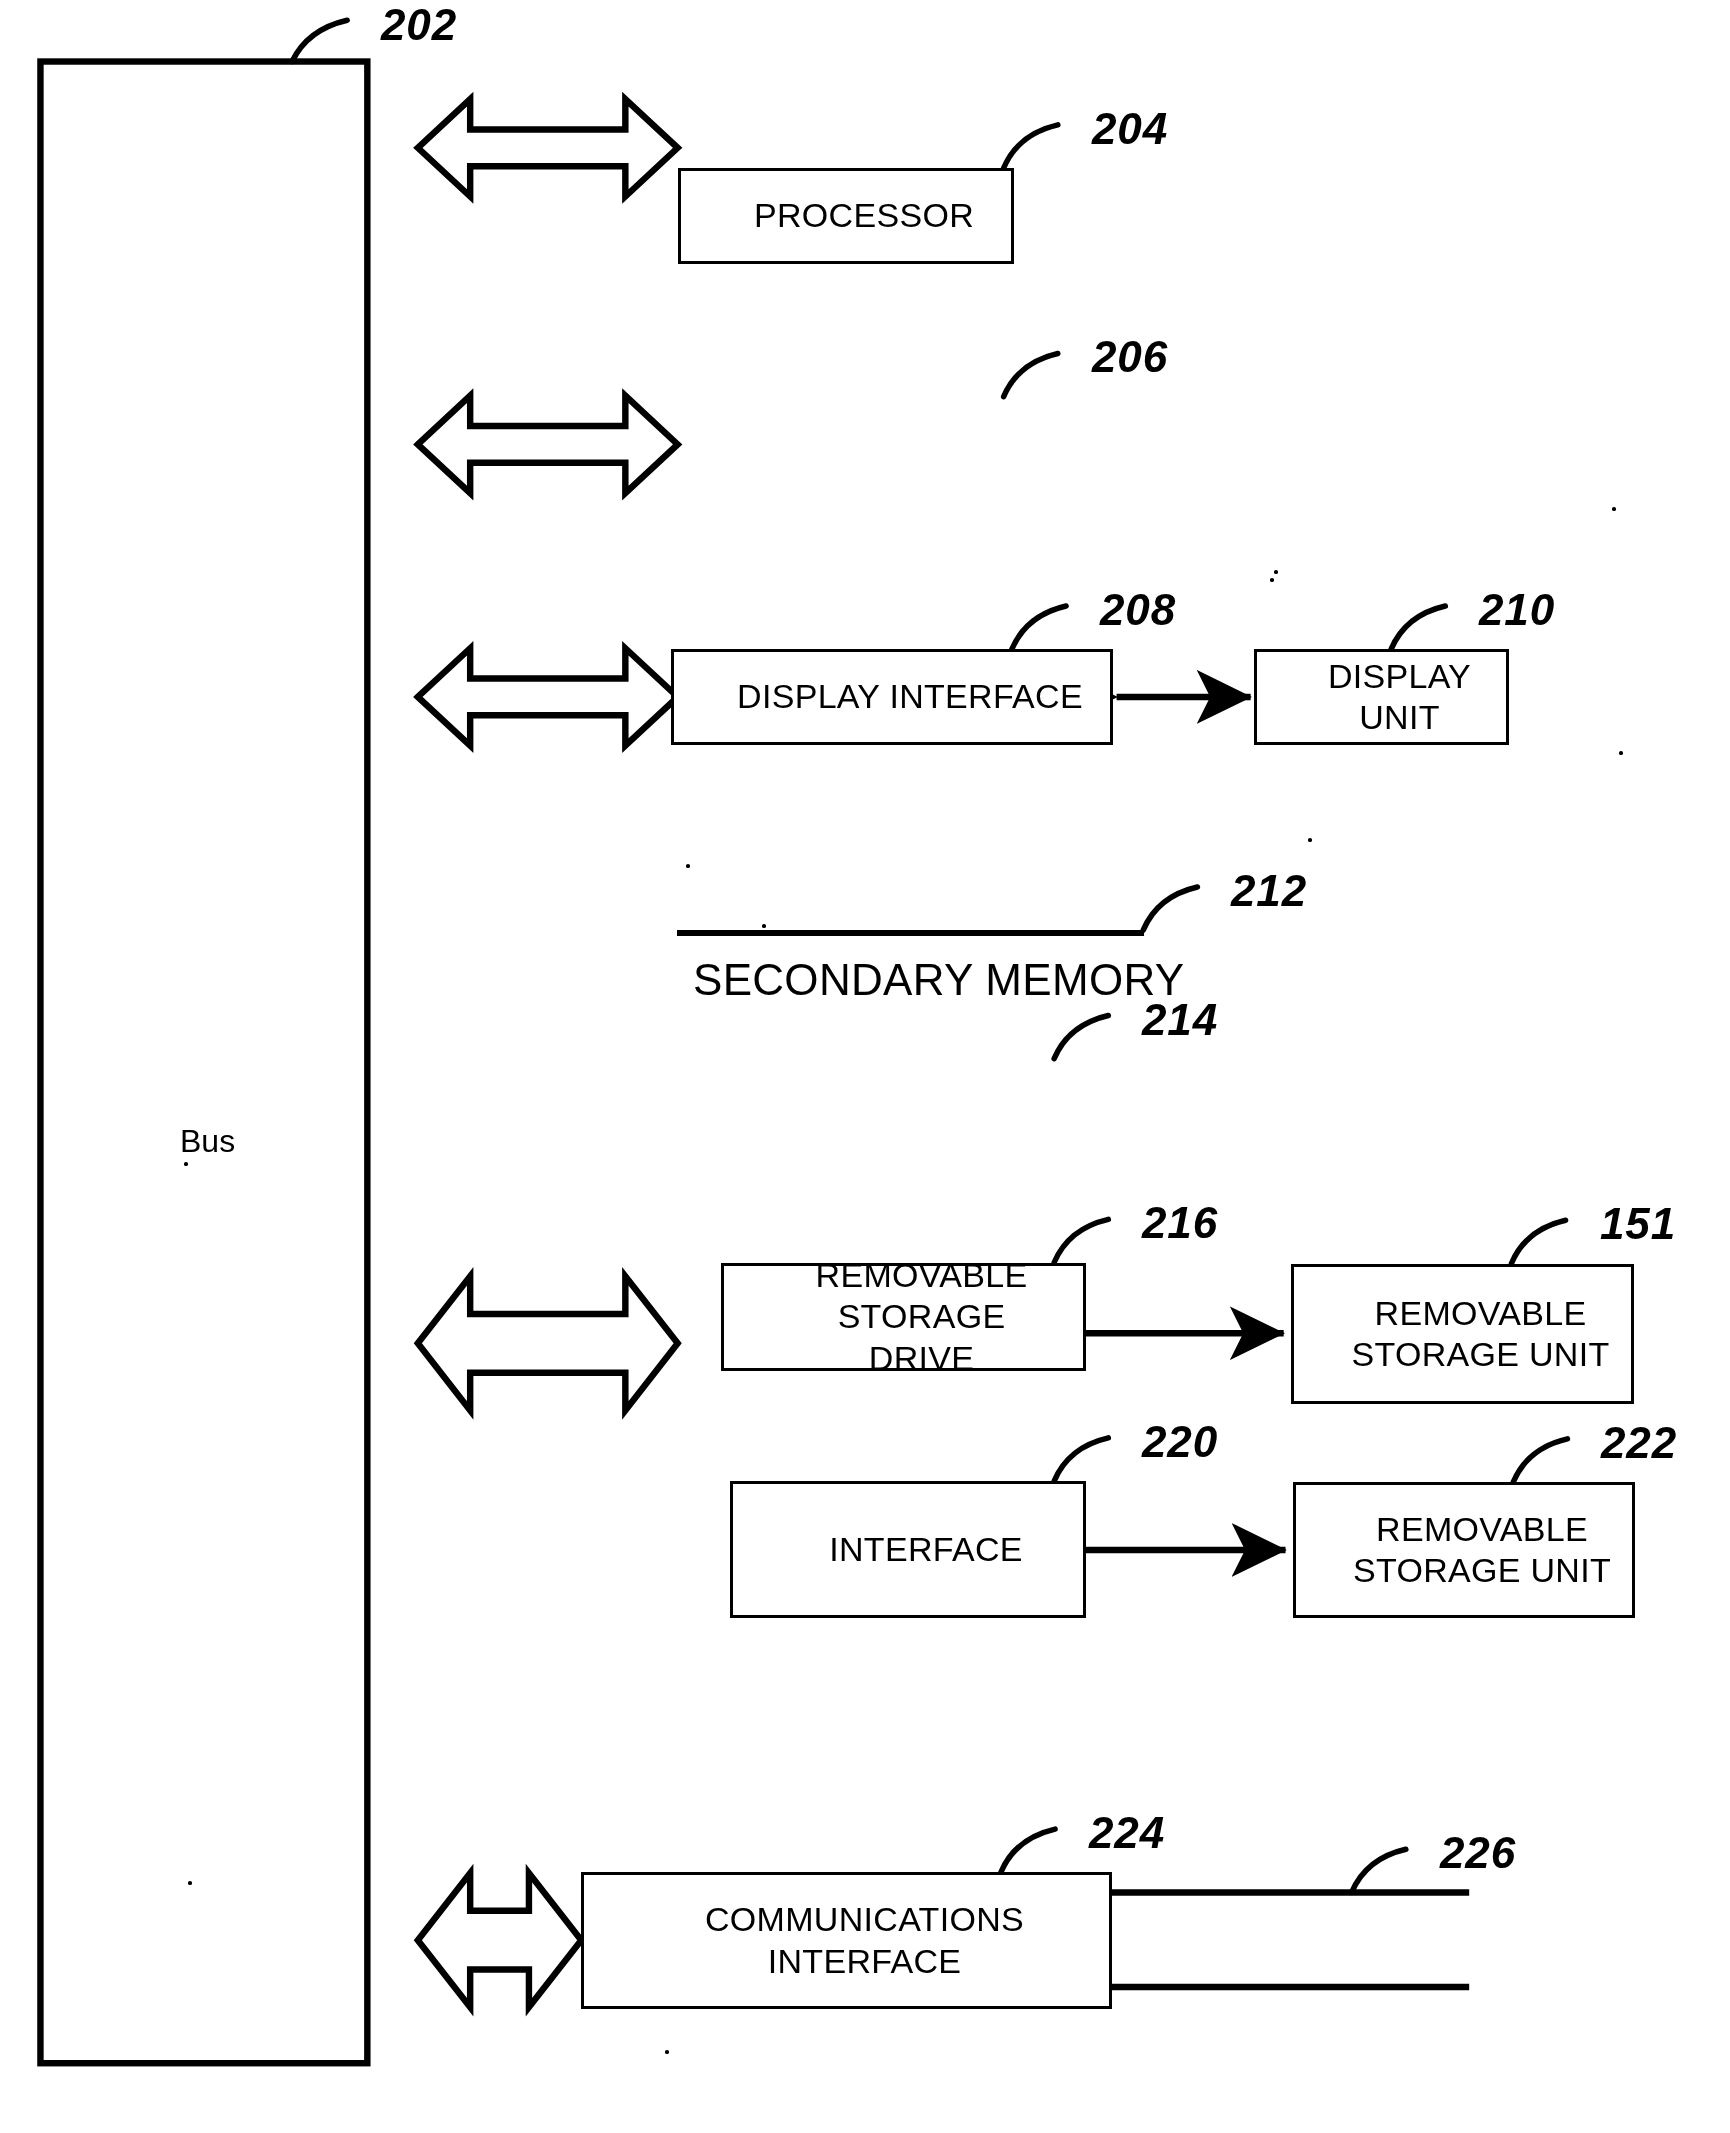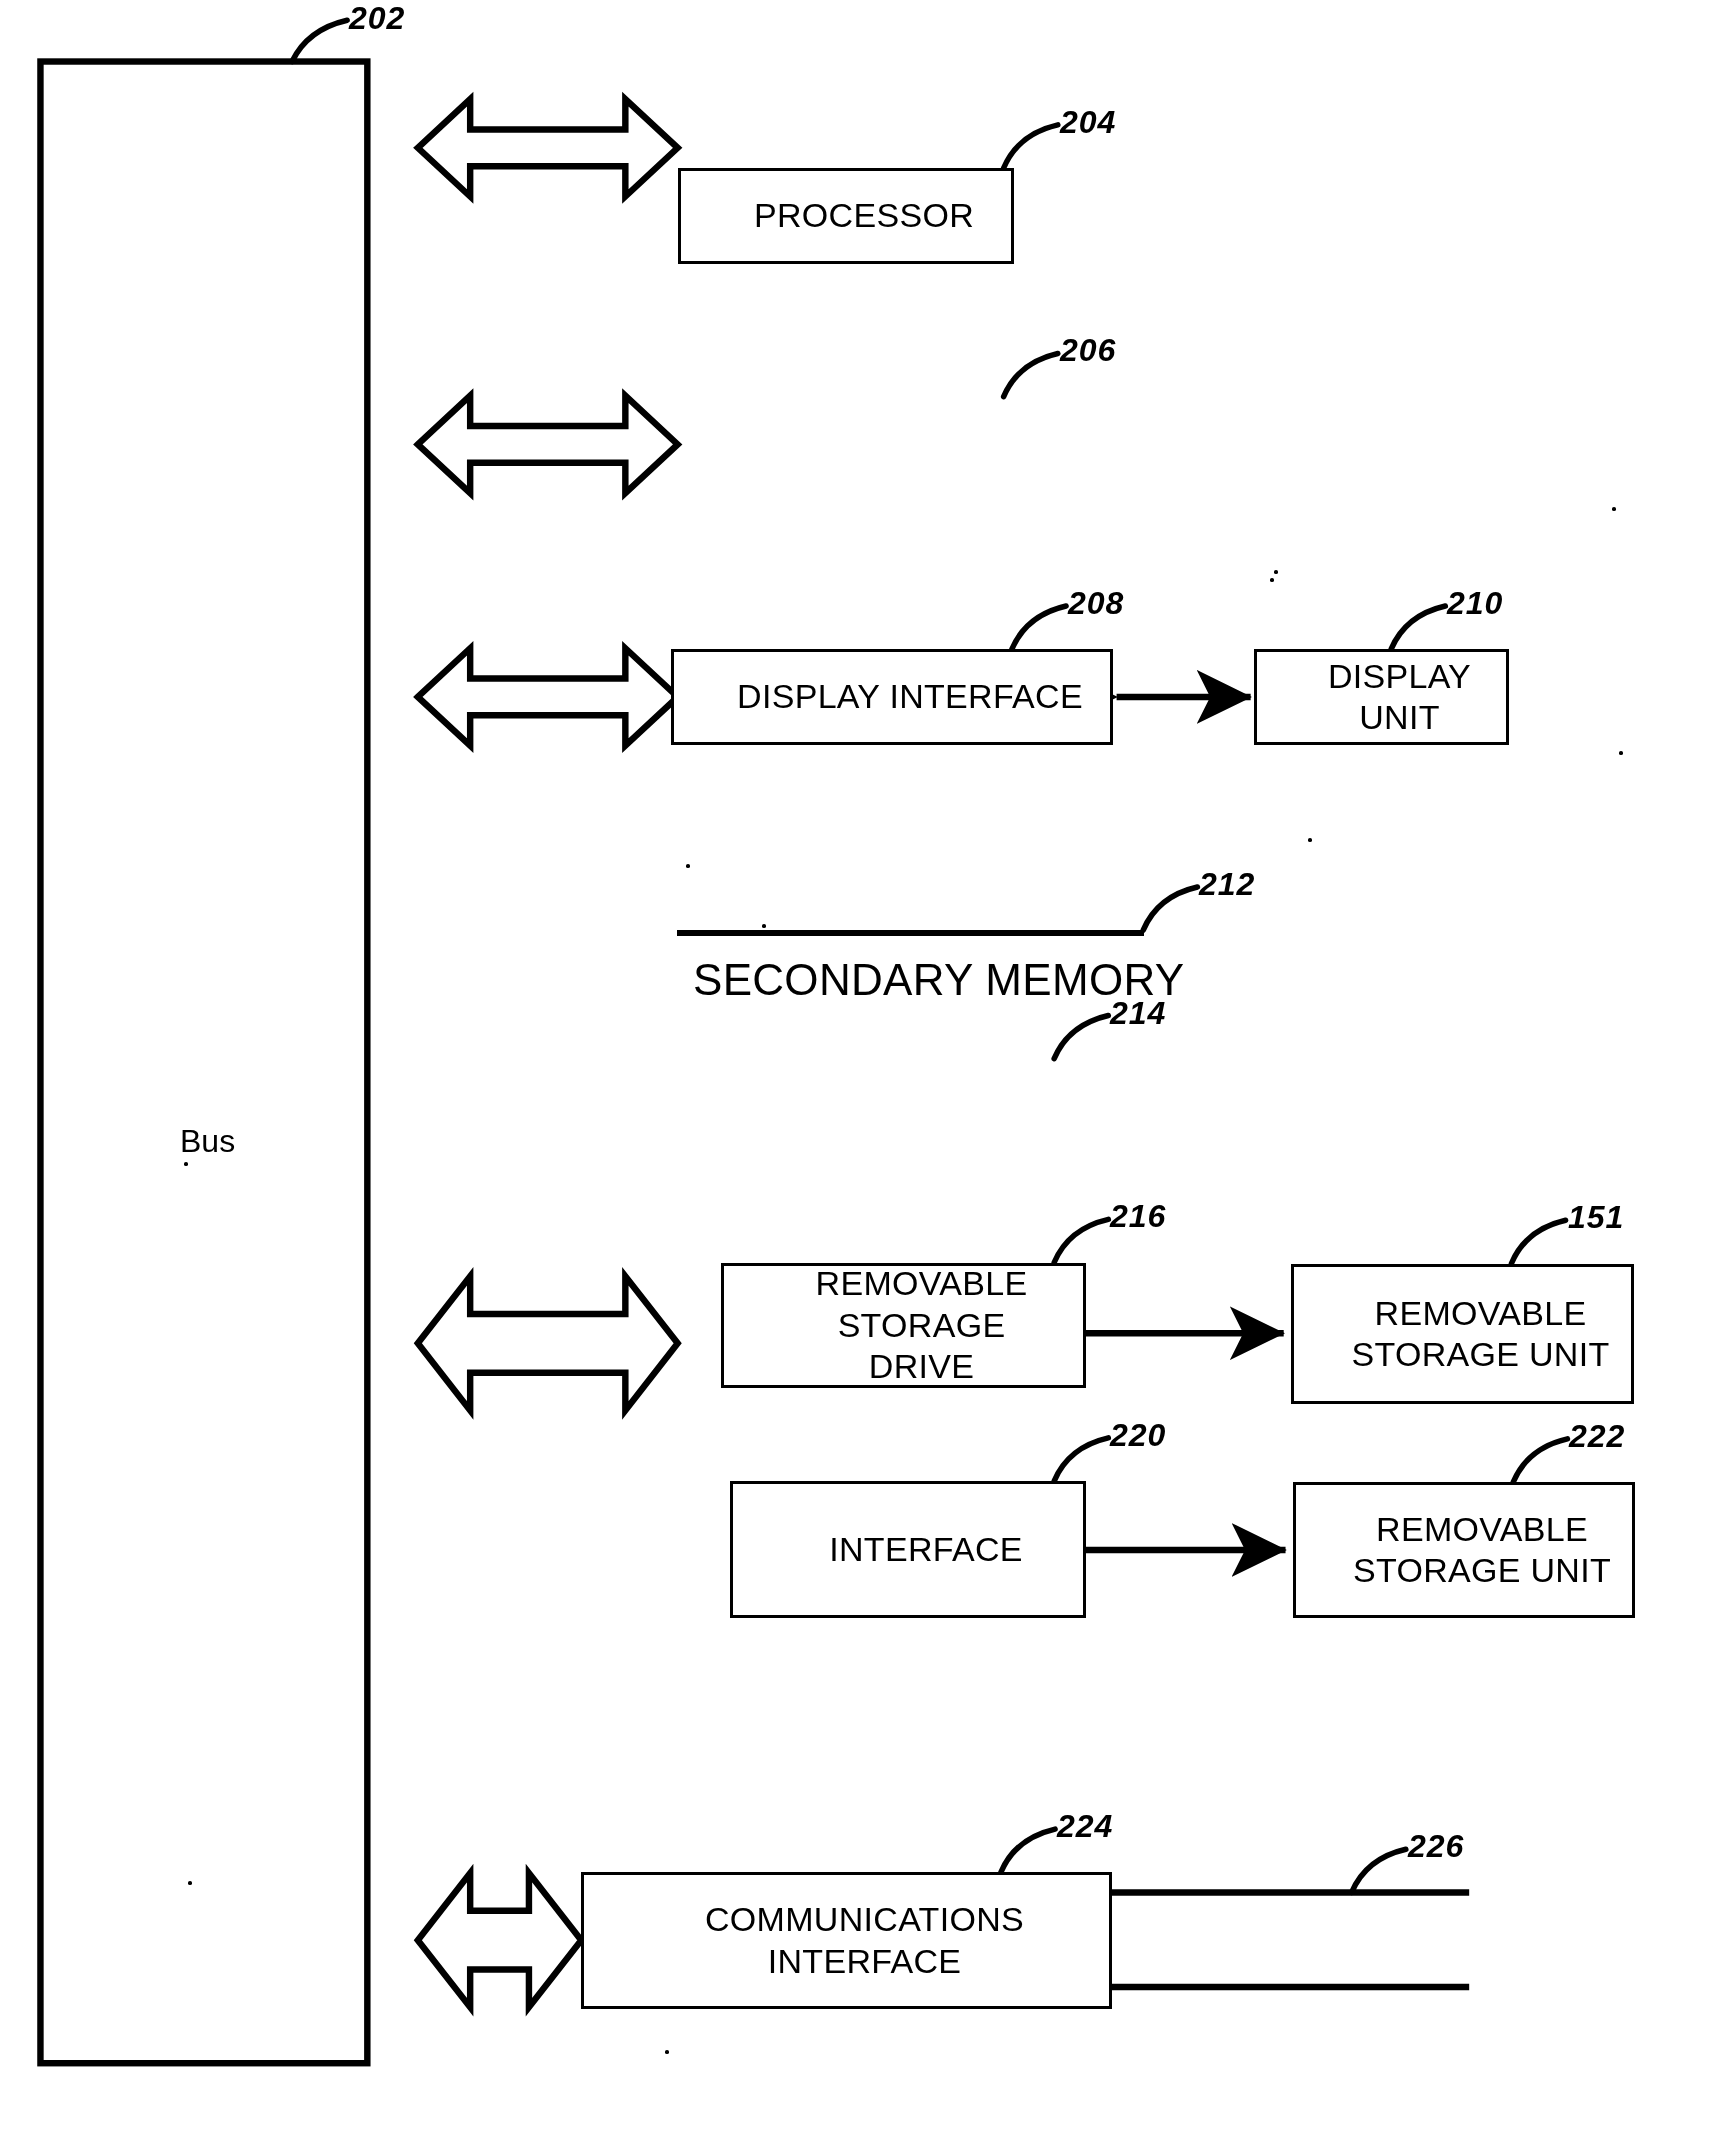--- a/index.html
+++ b/index.html
@@ -5,22 +5,22 @@
   html,body{margin:0;padding:0;background:#ffffff;}
   body{width:1730px;height:2133px;position:relative;overflow:hidden;
        font-family:"Liberation Sans","DejaVu Sans",sans-serif;color:#000;}
   #stage{position:absolute;left:0;top:0;width:1730px;height:2133px;}
   #stage svg{position:absolute;left:0;top:0;}
   .nodebox{position:absolute;border:3.7px solid #000;background:#fff;
            display:flex;align-items:center;justify-content:center;text-align:center;
            box-sizing:border-box;line-height:1.22;padding-left:36px;}
   .nodelabel{font-size:34px;letter-spacing:0.3px;}
   .grouplabel{position:absolute;font-size:44px;letter-spacing:0.3px;}
-  .refnum{position:absolute;font-size:32px;font-style:italic;font-weight:bold;
-          letter-spacing:0.9px;white-space:nowrap;}
+  .refnum{position:absolute;font-size:44px;font-style:italic;font-weight:bold;
+          letter-spacing:0.9px;white-space:nowrap;margin-left:32px;}
   .buslabel{position:absolute;font-size:32px;text-align:right;}
   .pathlabel{position:absolute;font-size:34px;letter-spacing:0.3px;white-space:nowrap;}
   .speck{position:absolute;background:#000;width:3.7px;height:3.7px;border-radius:50%;}
 </style>
 </head>
 <body>
 
 <div id="stage">
 
   <svg width="1730" height="2133" viewBox="0 0 1884 2323">
@@ -106,21 +106,21 @@
     <span class="nodelabel">DISPLAY UNIT</span>
   </div>
   <div class="refnum" style="left:1447px;top:585px">210</div>
 
   <div class="nodebox" style="left:677px;top:930px;width:467px;height:790;align-items:flex-start;justify-content:flex-start"></div>
   <div class="grouplabel" style="left:693px;top:955px">SECONDARY MEMORY</div>
   <div class="refnum" style="left:1199px;top:866px">212</div>
 
   <div class="refnum" style="left:1110px;top:995px">214</div>
 
-  <div class="nodebox" style="left:721px;top:1263px;width:365px;height:125px;flex-direction:column">
+  <div class="nodebox" style="left:721px;top:1263px;width:365px;height:108px;flex-direction:column">
     <span class="nodelabel">REMOVABLE STORAGE</span>
     <span class="nodelabel">DRIVE</span>
   </div>
   <div class="refnum" style="left:1110px;top:1198px">216</div>
 
   <div class="nodebox" style="left:1291px;top:1264px;width:343px;height:140px;flex-direction:column">
     <span class="nodelabel">REMOVABLE</span>
     <span class="nodelabel">STORAGE UNIT</span>
   </div>
   <div class="refnum" style="left:1568px;top:1199px">151</div>

